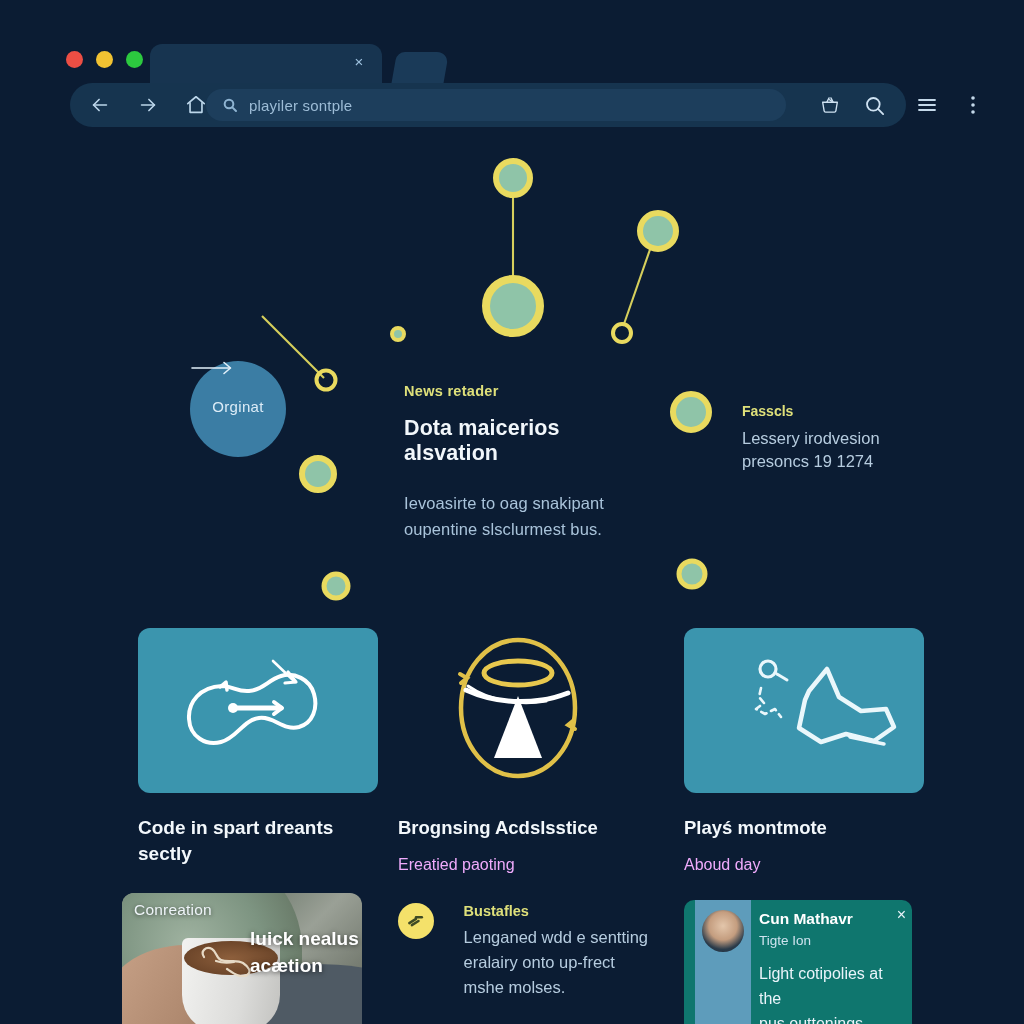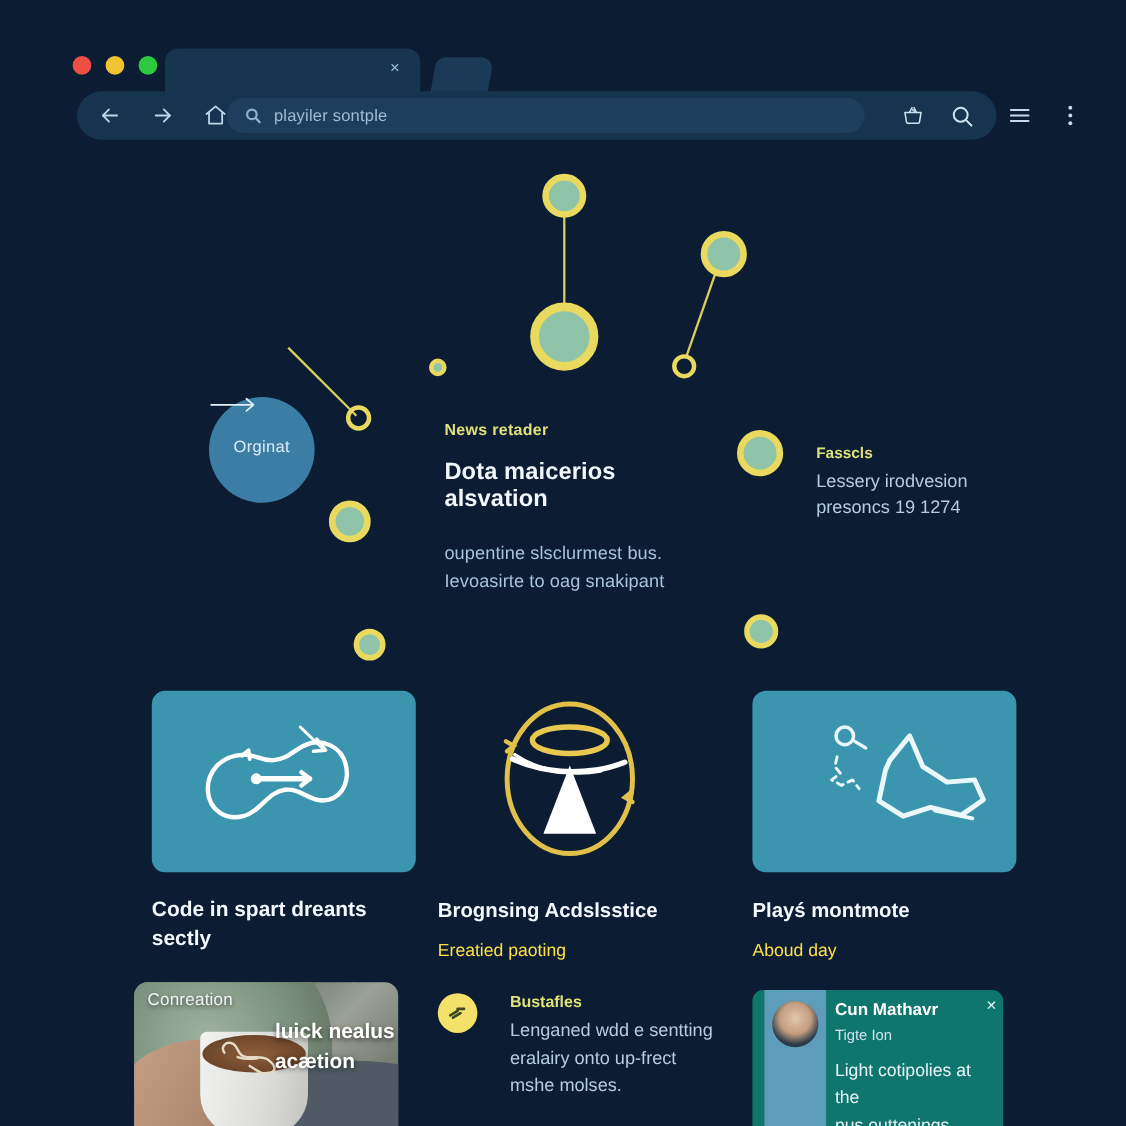--- a/index.html
+++ b/index.html
@@ -84,21 +84,21 @@
   
   .cards { position:absolute; left:0; top:628px; width:1024px; }
   .card { position:absolute; width:240px; }
   .card-media {
     width:240px; height:165px; border-radius:12px;
     background:#3b95ae; position:relative; overflow:hidden;
   }
   .card-media.dark { background:transparent; }
   .card-title { margin-top:22px; color:#f3f8fc; font-size:19px; font-weight:700; line-height:26px; }
   .card-title.small { font-size:18.5px; }
-  .card-sub { margin-top:12px; color:#fde047; font-size:16px; line-height:24px; }
+  .card-sub { margin-top:12px; color:#f0abfc; font-size:16px; line-height:24px; }
 
   
   .bottom { position:absolute; left:0; top:893px; width:1024px; height:131px; }
 
   .photo-card {
     position:absolute; left:122px; top:0; width:240px; height:131px;
     border-radius:12px 12px 0 0; overflow:hidden;
     background:linear-gradient(135deg,#8a9287 0%,#6e7a6d 35%,#9aa096 60%,#5d6358 100%);
   }
   .photo-person {
@@ -279,22 +279,22 @@
         <svg width="44" height="14" viewBox="0 0 44 14" fill="none" stroke="currentColor" stroke-width="1.6" stroke-linecap="round" stroke-linejoin="round">
             <path d="M2 7h38"></path>
             <path d="M34 1.5L40.5 7 34 12.5"></path>
           </svg>
       </span>
     </div>
 
     <div class="txtblock" style="left:404px; top:243px; width:250px;">
       <div class="eyebrow">News retader</div>
       <div class="headline">Dota maicerios alsvation</div>
+      <div class="subline">Ievoasirte to oag snakipant</div>
       <div class="subline">oupentine slsclurmest bus.</div>
-      <div class="subline">Ievoasirte to oag snakipant</div>
     </div>
 
     <div class="txtblock" style="left:742px; top:263px; width:200px;">
       <div class="side-eyebrow">Fasscls</div>
       <div class="side-line">Lessery irodvesion</div>
       <div class="side-line">presoncs 19 1274</div>
     </div>
   </div>
 
   <div class="cards">

